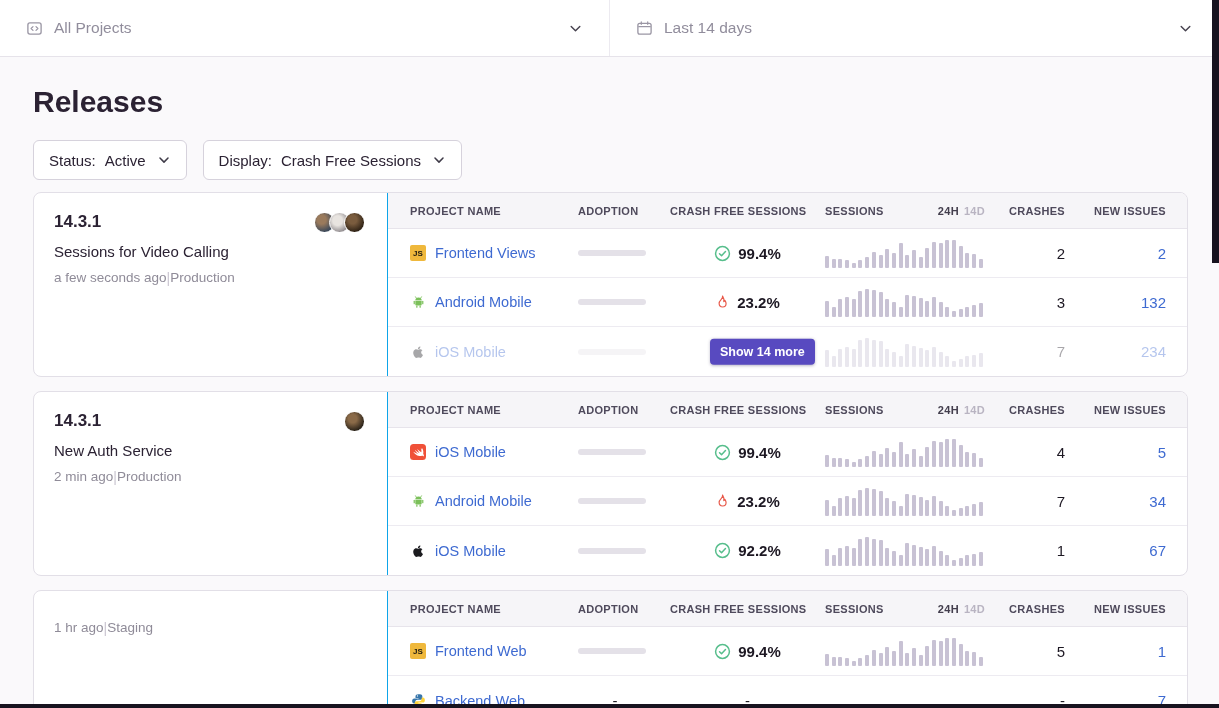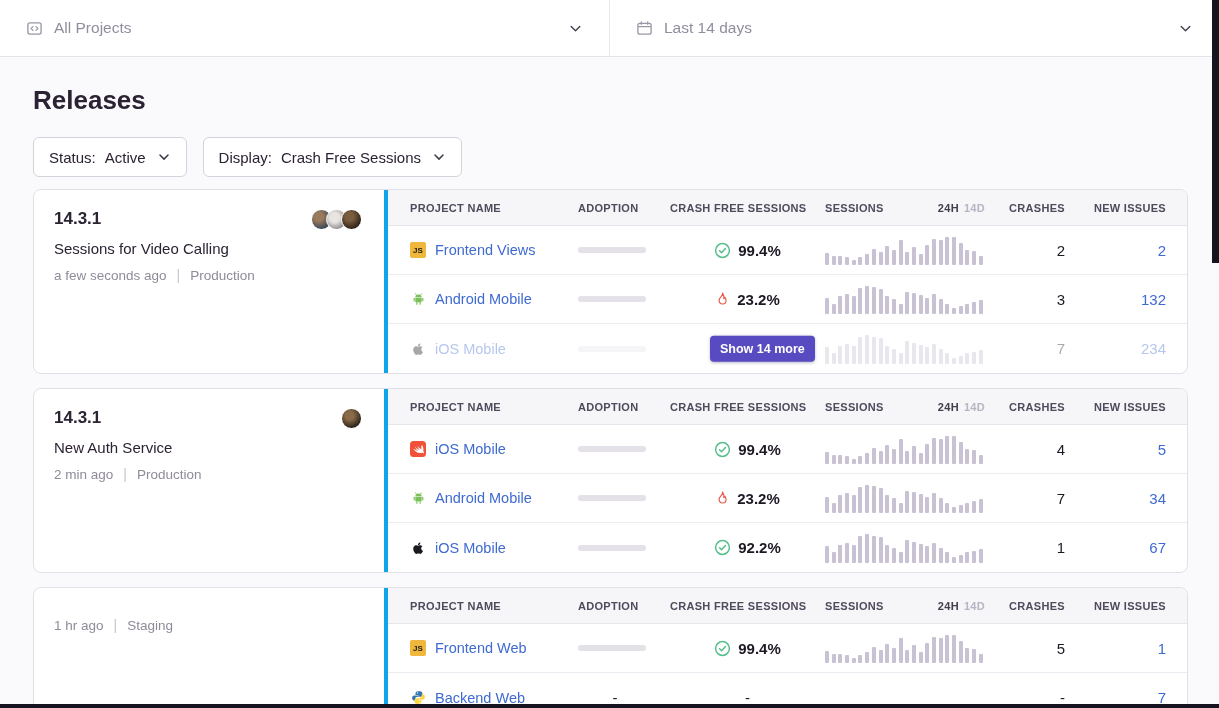--- a/index.html
+++ b/index.html
@@ -11,50 +11,50 @@
   .topbar { height:57px; background:#fff; border-bottom:1px solid #e6e3ea; display:flex; }
   .tb-btn { flex:1; display:flex; align-items:center; gap:11px; padding:0 26px;
     background:none; border:none; border-left:1px solid #eceaf0; cursor:pointer;
     color:#918d9c; font-size:15.5px; font-family:inherit; }
   .tb-btn:first-child { border-left:none; }
   .tb-btn .chev { margin-left:auto; color:#45414e; display:flex; }
   .tb-icon { display:flex; color:#9a96a4; }
 
   
   .content { padding:28px 31px 0 33px; }
-  h1.page-title { font-size:26px; font-weight:700; color:#2b2233; margin:0 0 21px; }
+  h1.page-title { font-size:30px; font-weight:700; color:#2b2233; margin:0 0 21px; }
 
   .controls { display:flex; gap:16px; margin-bottom:12px; }
   .search { flex:1; display:flex; align-items:center; gap:9px; background:#fff;
     border:1px solid #d6d2dc; border-radius:6px; height:38px; padding:0 13px; }
   .search input { border:none; outline:none; flex:1; font-size:15px; color:#2b2233;
     font-family:inherit; background:transparent; }
   .search input::placeholder { color:#a9a5b1; }
   .filter-btn { display:flex; align-items:center; gap:9px; background:#fff;
     border:1px solid #d6d2dc; border-radius:6px; height:40px; padding:0 15px;
     font-size:15px; color:#2b2233; cursor:pointer; font-family:inherit; white-space:nowrap; }
   .filter-btn .lbl { font-weight:400; }
   .filter-btn .chev { color:#3f3b48; display:flex; margin-left:2px; }
 
   
   .card { display:flex; background:#fff; border:1px solid #e2dfe7; border-radius:8px;
     margin-bottom:14px; overflow:hidden; min-height:185px; }
-  .card-left { width:354px; flex:none; padding:19px 20px; border-right:4px solid #0ea5e9; }
+  .card-left { width:354px; flex:none; padding:19px 20px; border-right:1px solid #0ea5e9; }
   .version-row { display:flex; justify-content:space-between; align-items:flex-start; }
   .version { font-size:17px; font-weight:700; color:#2b2233; cursor:pointer; }
   .avatars { display:flex; padding-right:2px; }
   .avatar { width:21px; height:21px; border-radius:50%; border:1px solid #fff;
     margin-left:-6px; cursor:pointer; }
   .avatar:first-child { margin-left:0; }
   .av-a { background:radial-gradient(circle at 35% 35%, #9a7a5c 25%, #3e4a5a 70%); }
   .av-b { background:radial-gradient(circle at 40% 40%, #e8e4e0 30%, #6f6a70 90%); }
   .av-c { background:radial-gradient(circle at 40% 35%, #7a5c3e 25%, #241a10 80%); }
   .av-d { background:radial-gradient(circle at 40% 35%, #8a6a48 25%, #1c1812 80%); }
   .commit { font-size:15px; color:#2b2233; margin-top:10px; }
-  .meta { font-size:13.5px; color:#8f8b98; margin-top:10px; display:flex; align-items:center; gap:10px; }
+  .meta { font-size:13.5px; color:#8f8b98; margin-top:10px; display:flex; align-items:flex-start; }
   .meta .pipe { color:#c9c5d0; font-size:14px; }
 
   .card-right { flex:1; display:flex; flex-direction:column; }
   .thead, .row { display:grid; grid-template-columns:150px 110px 155px 100px 60px 80px 101px;
     padding:0 22px; align-items:center; }
   .thead { height:36px; background:#f6f5f8; border-bottom:1px solid #e7e4eb;
     font-size:11px; font-weight:700; color:#4f4a5c; letter-spacing:.3px; }
   .th-adoption { padding-left:18px; }
   .th-toggle, .th-crashes, .th-new { text-align:right; }
   .th-crashfree, .th-sessions { text-align:left; }

